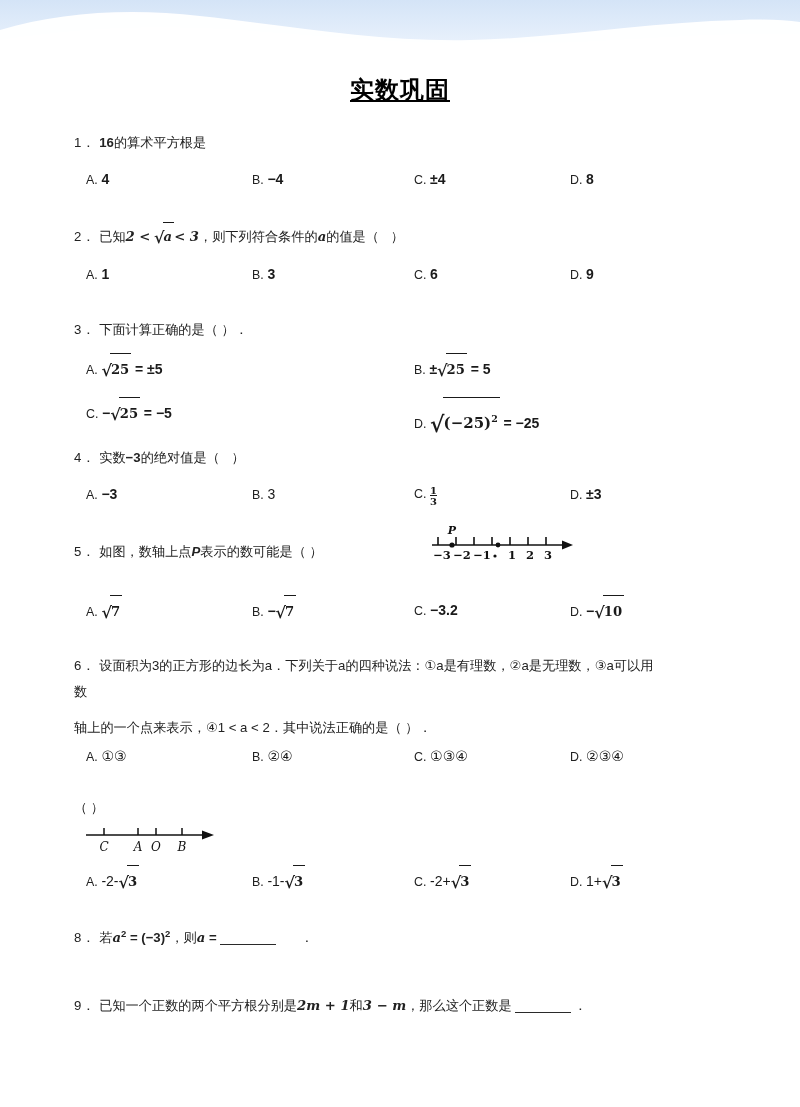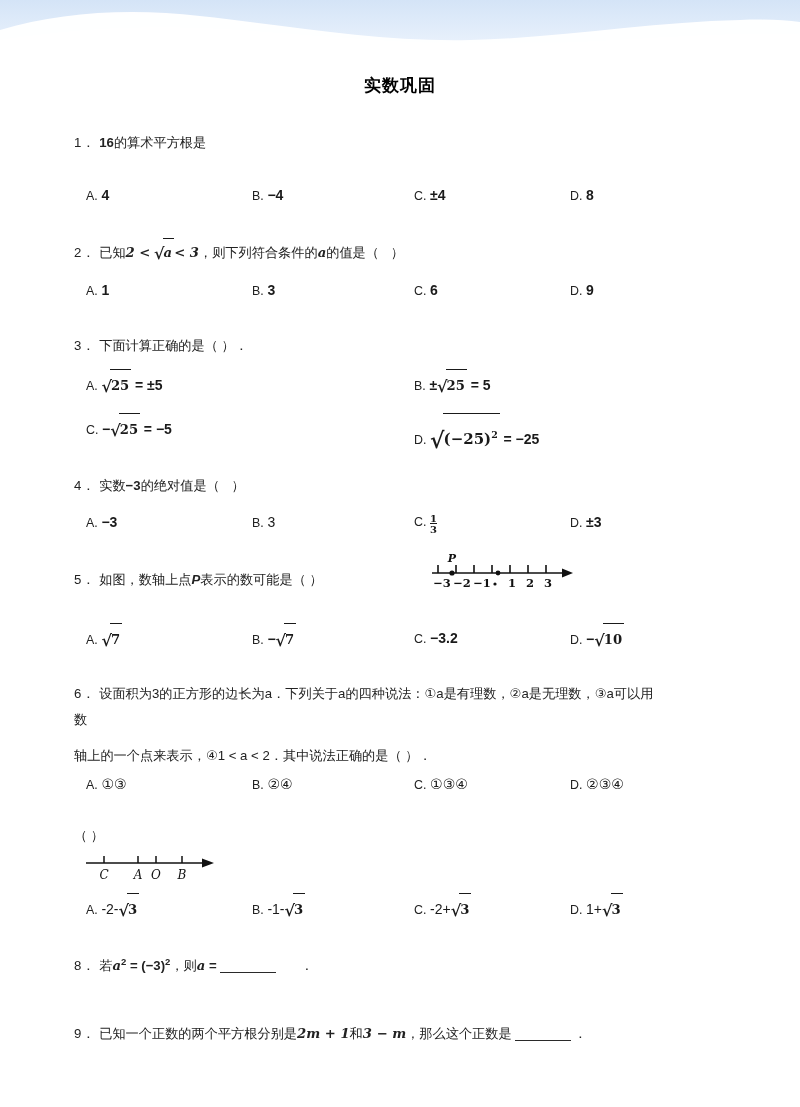--- a/index.html
+++ b/index.html
@@ -26,25 +26,26 @@
   }
   .wave-band svg { display: block; width: 800px; height: 46px; }
 
   
   .doc-title {
     position: absolute;
     top: 74px;
     left: 0;
     width: 800px;
     text-align: center;
-    font-size: 17px;
+    font-size: 24px;
     font-weight: bold;
     letter-spacing: 1px;
     color: #000;
     font-family: "DejaVu Sans", "Liberation Sans", sans-serif;
+    text-decoration: underline;
   }
 
   
   .sheet {
     position: absolute;
     top: 130px;
     left: 0;
     width: 732px;
   }
   .q-block { position: relative; padding: 0 72px 0 74px; }
@@ -147,21 +148,21 @@
 
 <div class="doc-title">实数巩固</div>
 
 <div class="sheet">
 
   <div class="q-block" style="margin-bottom:4px;">
     <div class="q-stem">
       <span class="q-num">1．</span>
       <span class="bold">16</span><span>的算术平方根是</span>
     </div>
-    <div class="opt-row" style="margin-top:24px;text-align:center;">
+    <div class="opt-row" style="margin-top:8px;text-align:center;">
       <span class="opt c0">
         <span class="lab">A.</span>
         <span class="val">4</span>
       </span>
       <span class="opt c1">
         <span class="lab">B.</span>
         <span class="val">−4</span>
       </span>
       <span class="opt c2">
         <span class="lab">C.</span>
@@ -224,21 +225,21 @@
         <span class="val">= −5</span>
       </span>
       <span class="opt h1">
         <span class="lab">D.</span>
         <span class="sqrt" style="font-size:15px;"><span class="rad" style="font-size:22px;vertical-align:-4px;">√</span><span class="body" style="padding-top:6px;"><span>(−25)</span><span class="sup">2</span></span></span>
         <span class="val">= −25</span>
       </span>
     </div>
   </div>
 
-  <div class="q-block" style="margin-top:26px;">
+  <div class="q-block" style="margin-top:14px;">
     <div class="q-stem">
       <span class="q-num">4．</span>
       <span>实数</span><span class="bold">−3</span><span>的绝对值是（</span><span class="paren-blank">    </span><span>）</span>
     </div>
     <div class="opt-row" style="margin-top:8px;">
       <span class="opt c0">
         <span class="lab">A.</span>
         <span class="val">−3</span>
       </span>
       <span class="opt c1">

